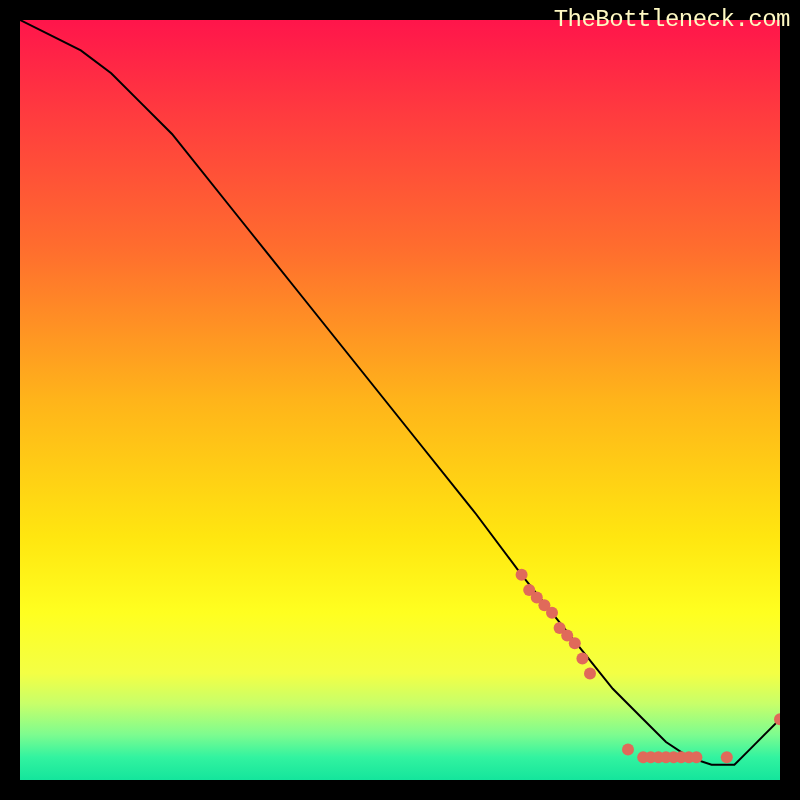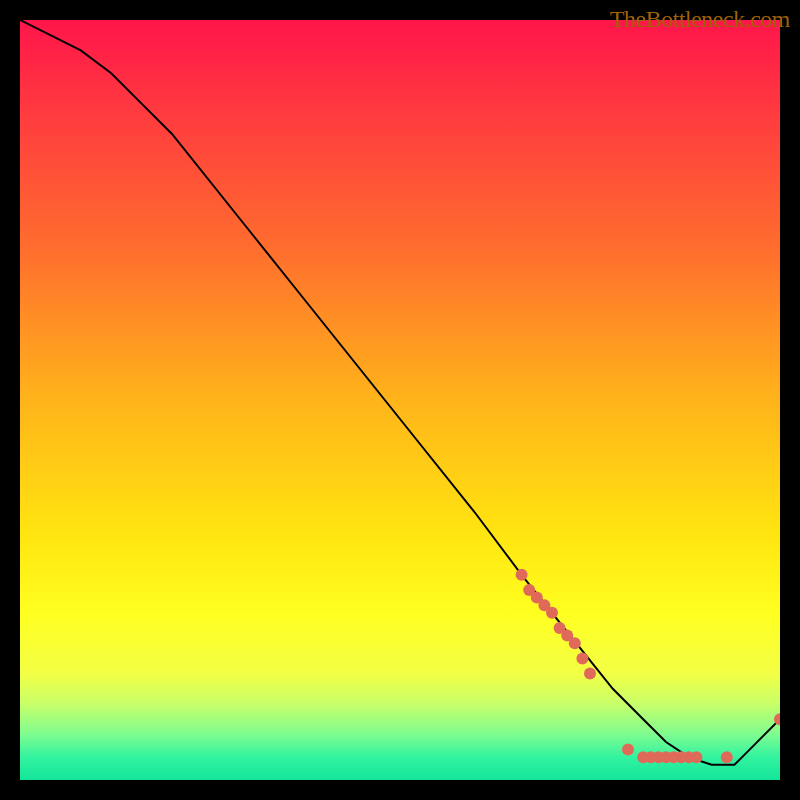--- a/index.html
+++ b/index.html
@@ -12,22 +12,22 @@
   .container {
     position: relative;
     width: 800px;
     height: 800px;
     background: #000;
   }
   .watermark {
     position: absolute;
     top: 6px;
     right: 10px;
-    color: #a16207;
-    font-family: Liberation Serif, serif;
+    color: #fef9c3;
+    font-family: Liberation Mono, monospace;
     font-size: 24px;
     font-weight: 400;
     letter-spacing: -0.5px;
     z-index: 5;
   }
   .plot-area {
     position: absolute;
     left: 20px;
     top: 20px;
     width: 760px;

